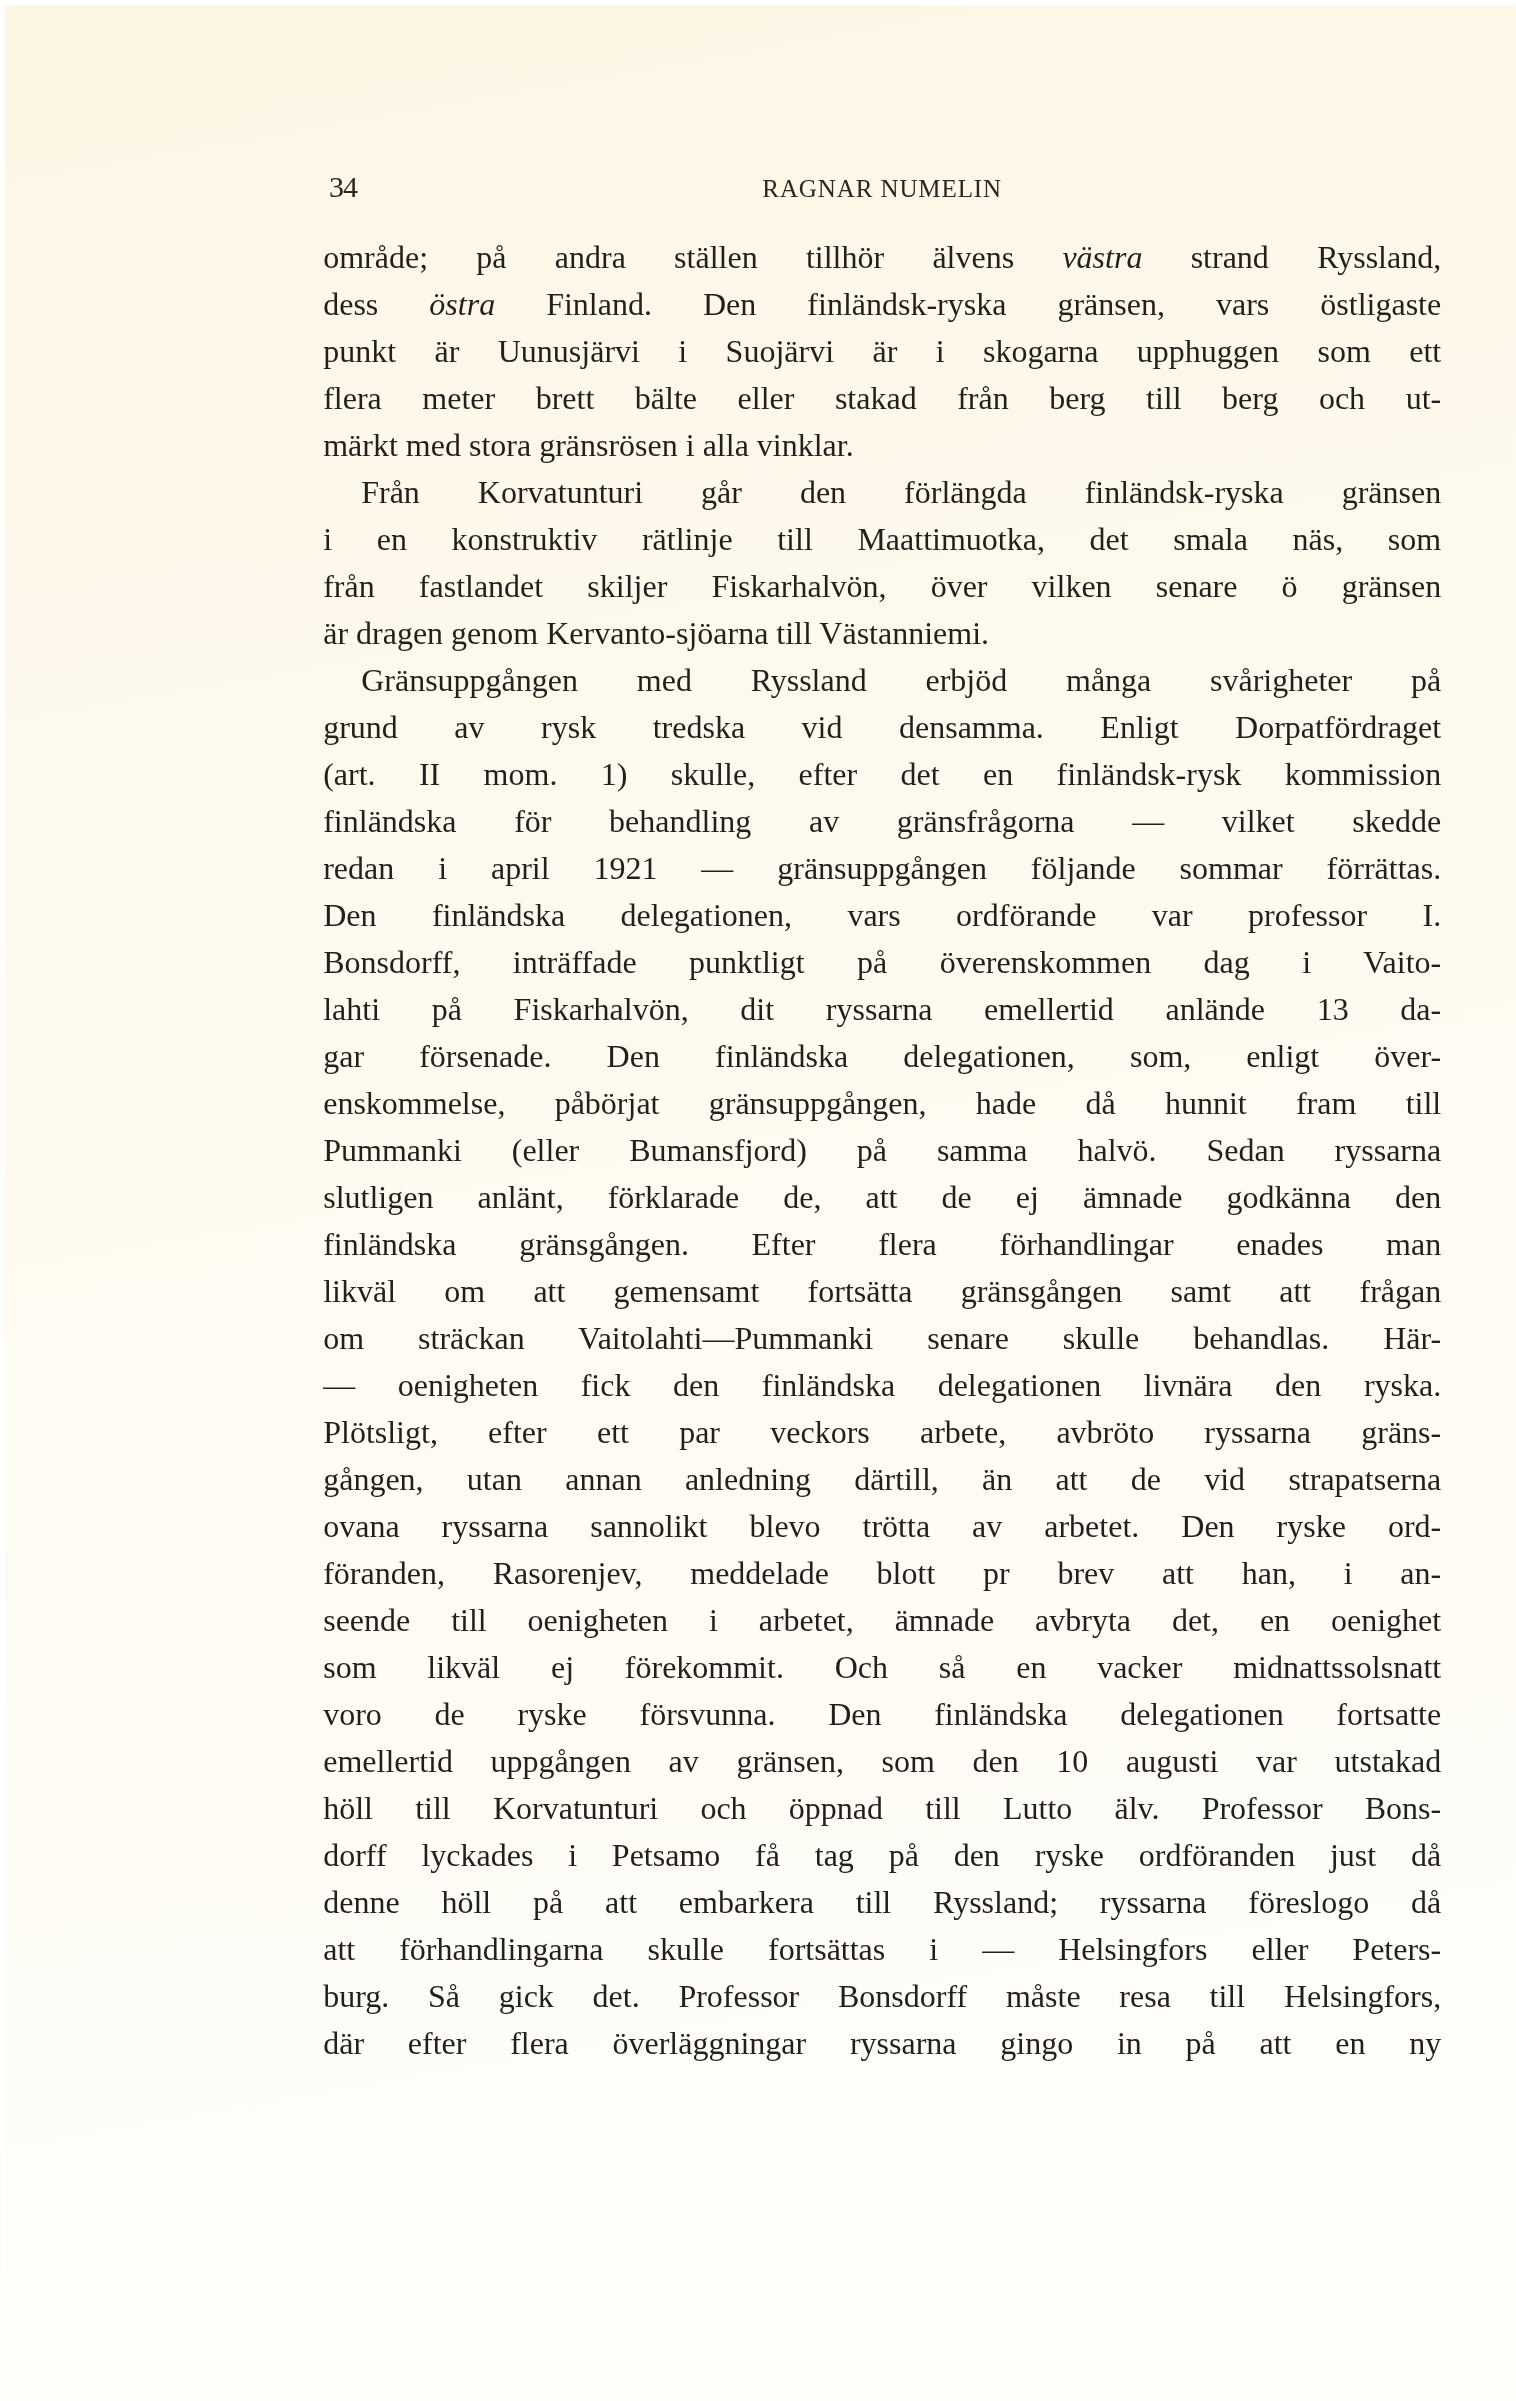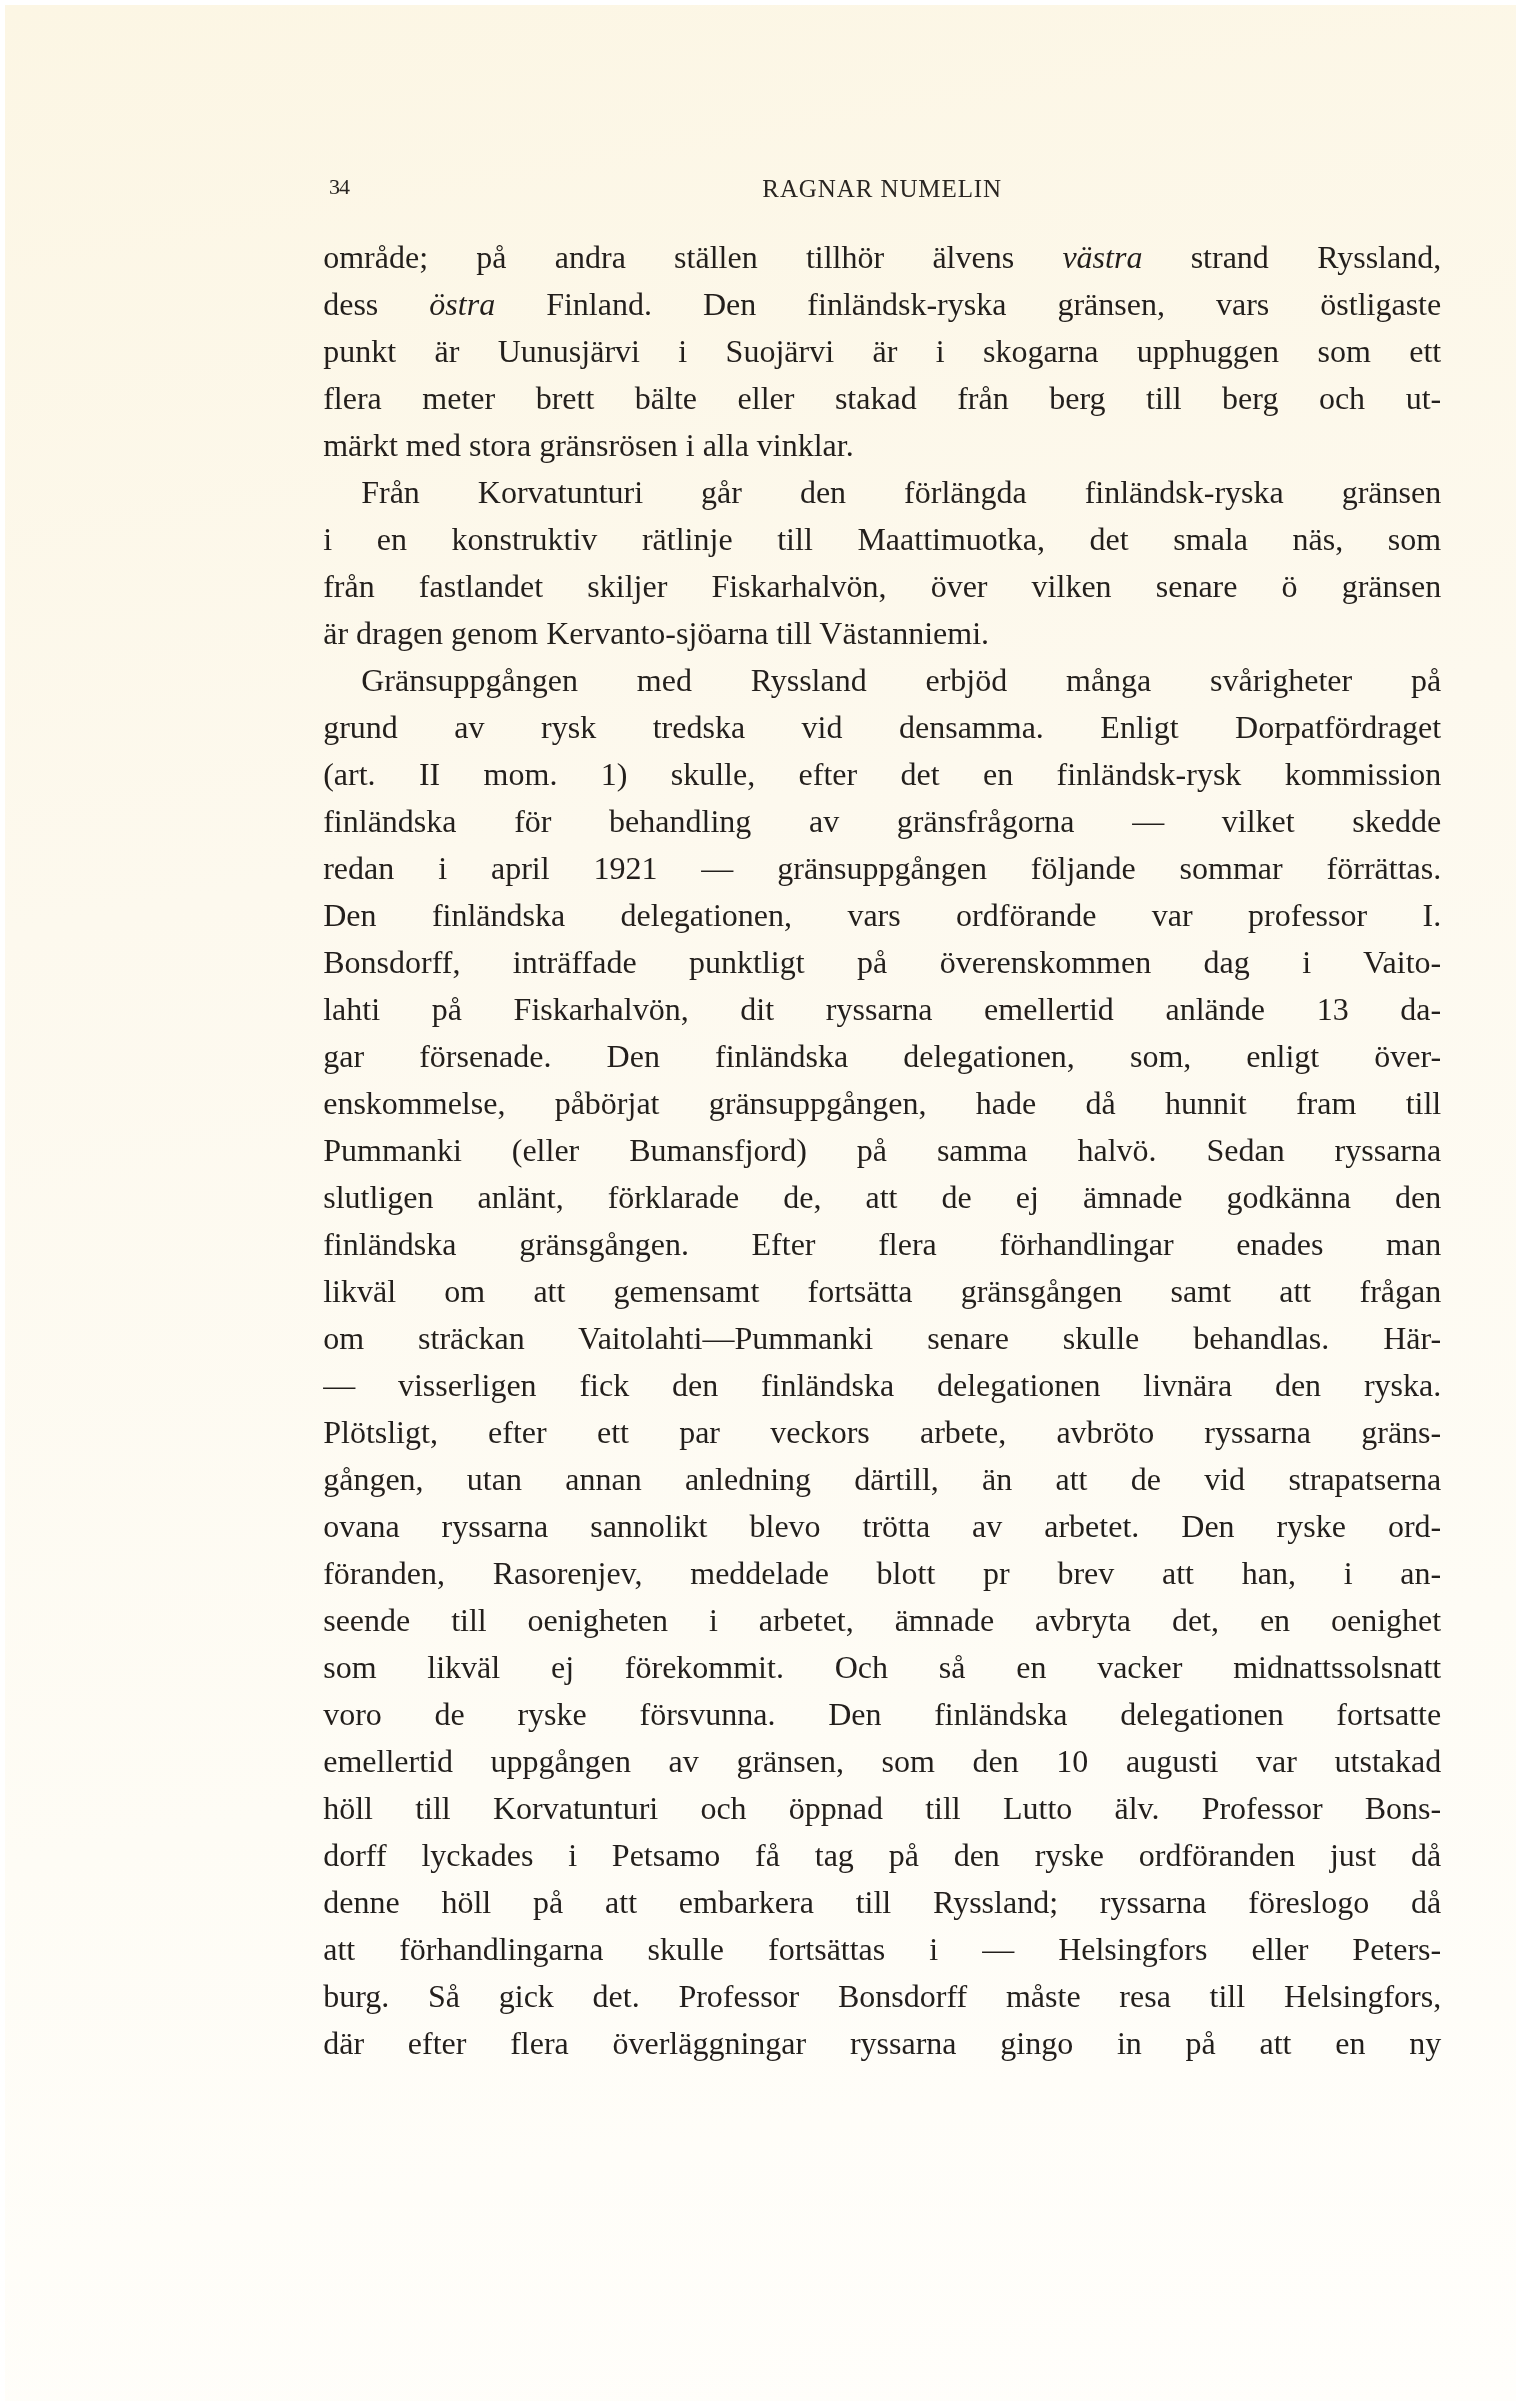--- a/index.html
+++ b/index.html
@@ -27,21 +27,21 @@
     top: 164px;
     width: 1124px;
     height: 44px;
     font-family: "Liberation Serif", "DejaVu Serif", serif;
     color: #2a2622;
   }
   .page-number {
     position: absolute;
     left: 8.7px;
     top: 0;
-    font-size: 22px;
+    font-size: 30px;
     line-height: 35px;
     letter-spacing: -0.9px;
   }
   .running-title {
     position: absolute;
     left: 0;
     right: 0;
     top: 1.7px;
     text-align: center;
     font-size: 25px;
@@ -112,21 +112,21 @@
       <span class="line">Den finländska delegationen, vars ordförande var professor I.</span>
       <span class="line">Bonsdorff, inträffade punktligt på överenskommen dag i Vaito-</span>
       <span class="line">lahti på Fiskarhalvön, dit ryssarna emellertid anlände 13 da-</span>
       <span class="line">gar försenade. Den finländska delegationen, som, enligt över-</span>
       <span class="line">enskommelse, påbörjat gränsuppgången, hade då hunnit fram till</span>
       <span class="line">Pummanki (eller Bumansfjord) på samma halvö. Sedan ryssarna</span>
       <span class="line">slutligen anlänt, förklarade de, att de ej ämnade godkänna den</span>
       <span class="line">finländska gränsgången. Efter flera förhandlingar enades man</span>
       <span class="line">likväl om att gemensamt fortsätta gränsgången samt att frågan</span>
       <span class="line">om sträckan Vaitolahti—Pummanki senare skulle behandlas. Här-</span>
-      <span class="line">— visserligen fick den finländska delegationen livnära den ryska.</span>
+      <span class="line">— oenigheten fick den finländska delegationen livnära den ryska.</span>
       <span class="line">Plötsligt, efter ett par veckors arbete, avbröto ryssarna gräns-</span>
       <span class="line">gången, utan annan anledning därtill, än att de vid strapatserna</span>
       <span class="line">ovana ryssarna sannolikt blevo trötta av arbetet. Den ryske ord-</span>
       <span class="line">föranden, Rasorenjev, meddelade blott pr brev att han, i an-</span>
       <span class="line">seende till oenigheten i arbetet, ämnade avbryta det, en oenighet</span>
       <span class="line">som likväl ej förekommit. Och så en vacker midnattssolsnatt</span>
       <span class="line">voro de ryske försvunna. Den finländska delegationen fortsatte</span>
       <span class="line">emellertid uppgången av gränsen, som den 10 augusti var utstakad</span>
       <span class="line">höll till Korvatunturi och öppnad till Lutto älv. Professor Bons-</span>
       <span class="line">dorff lyckades i Petsamo få tag på den ryske ordföranden just då</span>

